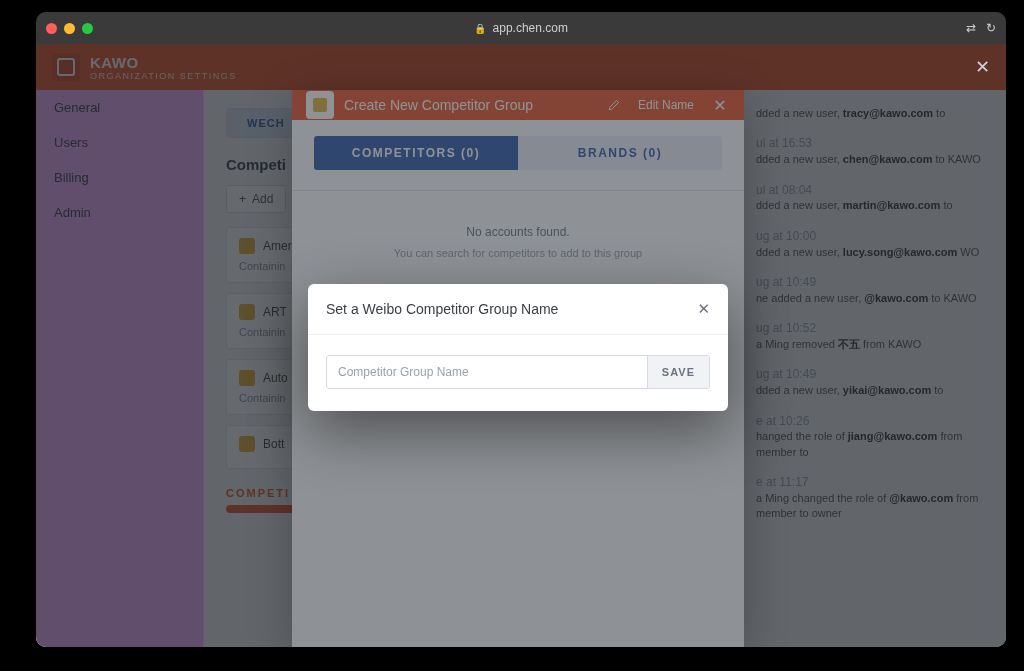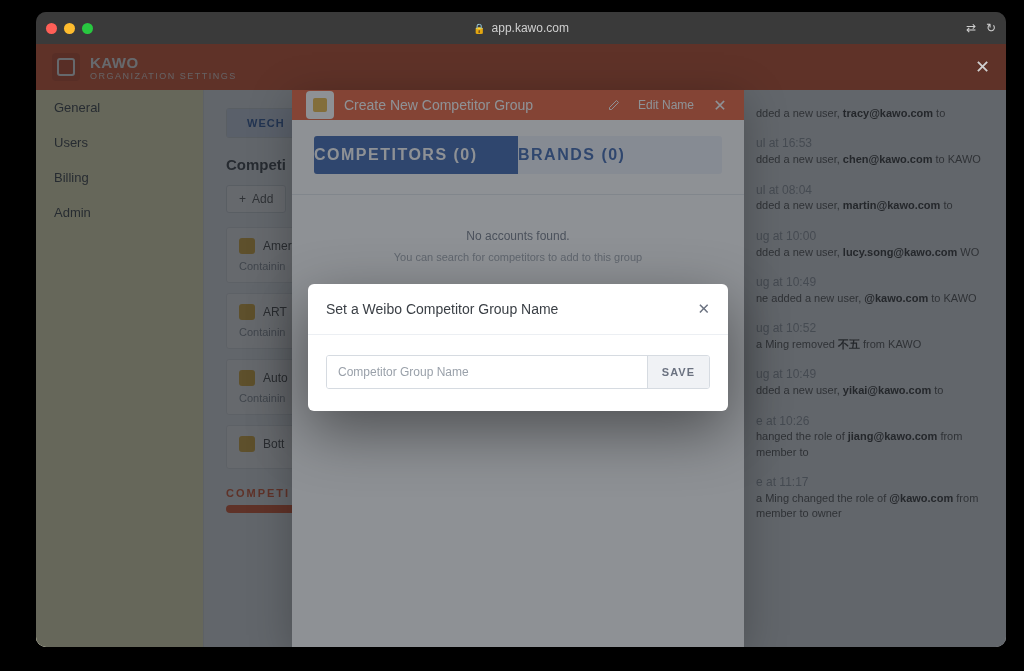--- a/index.html
+++ b/index.html
@@ -20,21 +20,21 @@
 .viewport{position:absolute;top:32px;left:0;right:0;bottom:0;background:#2a2a2a;overflow:hidden}
 
 
 .app{position:absolute;inset:0;background:#f2f4f7}
 .app-header{height:46px;background:#e8552b;display:flex;align-items:center;padding:0 16px;color:#fff}
 .app-logo{width:28px;height:28px;background:#d34a25;border-radius:4px;margin-right:10px;display:flex;align-items:center;justify-content:center}
 .app-logo::before{content:"";width:14px;height:14px;border:2px solid #fff;border-radius:3px}
 .app-title{font-weight:700;font-size:15px;letter-spacing:0.5px}
 .app-sub{font-size:9px;letter-spacing:1.5px;opacity:.85}
 .app-body{display:flex;height:calc(100% - 46px)}
-.sidebar{width:168px;background:#fef9c3;border-right:1px solid #e3e6ea}
+.sidebar{width:168px;background:#f0abfc;border-right:1px solid #e3e6ea}
 .sb-item{padding:10px 18px;font-size:13px;color:#3a3f45;cursor:pointer}
 .sb-item.active{background:#eef1f5}
 .main{flex:1;padding:18px 22px;position:relative}
 .filter-tabs{display:inline-flex;background:#fff;border:1px solid #d6dbe1;border-radius:3px;margin-bottom:18px}
 .filter-tab{padding:8px 20px;font-size:11px;letter-spacing:1px;color:#2e5aa8;font-weight:600}
 .filter-tab.active{background:#d9e4f5}
 .section-title{font-size:15px;font-weight:600;color:#3a3f45;margin-bottom:12px}
 .add-btn{display:inline-flex;align-items:center;gap:6px;border:1px solid #d6dbe1;background:#fff;padding:6px 12px;font-size:12px;color:#555;border-radius:3px;margin-bottom:14px}
 .group-card{background:#fff;border:1px solid #e3e6ea;border-radius:3px;padding:10px 12px;margin-bottom:10px;font-size:12px;color:#444}
 .group-card .gc-head{display:flex;align-items:center;gap:8px;font-weight:500;margin-bottom:6px}
@@ -54,21 +54,21 @@
 
 .modal1{position:absolute;top:46px;left:256px;width:452px;bottom:0;background:#fff;display:flex;flex-direction:column;box-shadow:0 8px 40px rgba(0,0,0,.25)}
 .m1-head{height:30px;background:#e8552b;display:flex;align-items:center;padding:0 14px;color:#fff}
 .m1-logo{width:28px;height:28px;background:#fff;border-radius:4px;margin-right:10px;display:flex;align-items:center;justify-content:center}
 .m1-logo::before{content:"";width:14px;height:14px;background:#e6b235;border-radius:2px}
 .m1-title{font-size:14px;font-weight:400;flex:1}
 .m1-edit{display:flex;align-items:center;gap:18px;font-size:12px;margin-right:16px;cursor:pointer}
 .m1-close{width:20px;height:20px;display:flex;align-items:center;justify-content:center;cursor:pointer;font-size:16px}
 .m1-tabs{display:flex;padding:16px 22px 0 22px;gap:0}
 .m1-tab-wrap{flex:1;background:#eef2fa;border-radius:3px;display:flex;overflow:hidden}
-.m1-tab{flex:1;text-align:left;padding:10px 0;font-size:16px;letter-spacing:1.5px;font-weight:600;color:#2e5aa8;cursor:pointer}
+.m1-tab{flex:1;text-align:center;padding:10px 0;font-size:12px;letter-spacing:1.5px;font-weight:600;color:#2e5aa8;cursor:pointer}
 .m1-tab.active{background:#2e5aa8;color:#fff}
 .m1-divider{height:1px;background:#e3e6ea;margin:20px 0 0 0}
 .m1-body{flex:1;padding:34px 20px;text-align:center;color:#6b7280;font-size:12px}
 .m1-body p{margin-bottom:8px}
 .m1-body .sub{font-size:11px;color:#9aa1aa}
 
 
 .dim2{position:absolute;inset:0;background:rgba(50,55,62,.55)}
 
 
@@ -96,21 +96,21 @@
 
 <div class="browser">
   <div class="browser-bar">
     <div class="traffic">
       <span class="t-red"></span>
       <span class="t-yellow"></span>
       <span class="t-green"></span>
     </div>
     <div class="url-pill">
       <span class="lock">🔒</span>
-      <span>app.kawo.com</span>
+      <span>app.chen.com</span>
     </div>
     <div class="browser-tools">
       <span>⇄</span>
       <span>↻</span>
     </div>
   </div>
 
   <div class="viewport clip">
 
     <div class="app">

